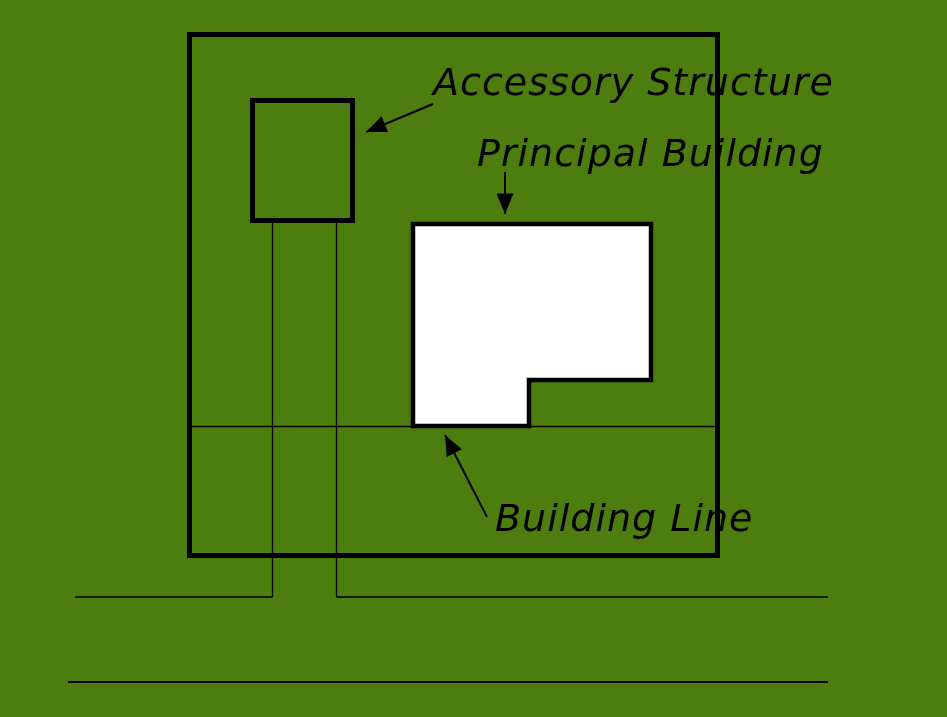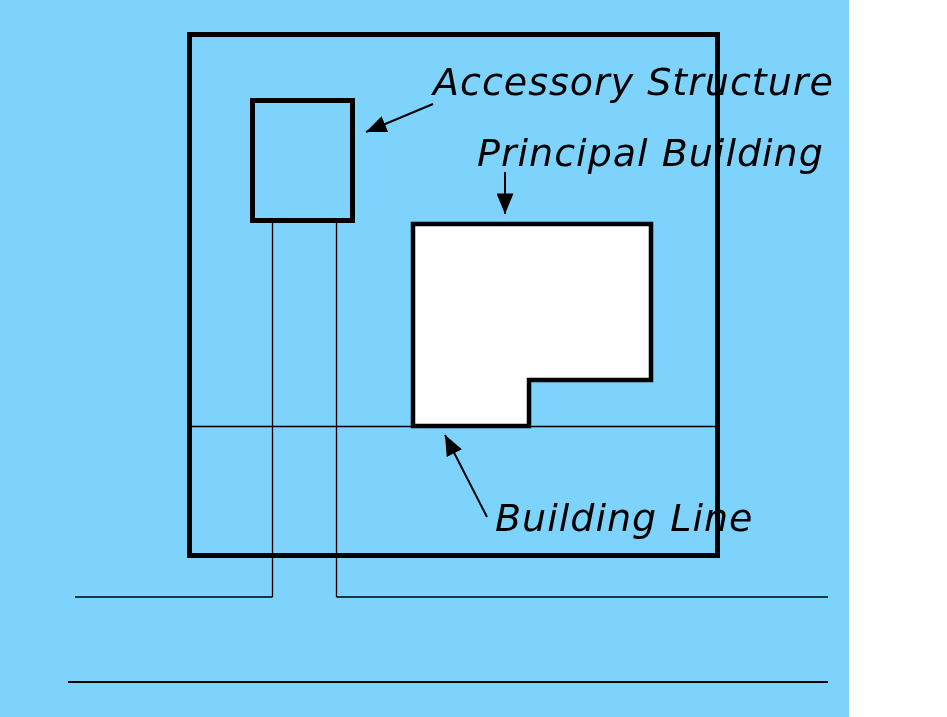--- a/index.html
+++ b/index.html
@@ -2,23 +2,23 @@
 <html><head>
 <meta charset="utf-8">
 <style>
   html, body {
     margin: 0;
     padding: 0;
     background: #ffffff;
   }
   .stage {
     position: relative;
-    width: 849px;
+    width: 947px;
     height: 717px;
-    background: #7dd3fc;
+    background: #4d7c0f;
     overflow: hidden;
     text-align: right;
   }
   svg {
     display: block;
   }
   .hand-label {
     font-family: cursive, "DejaVu Sans", sans-serif;
     font-style: italic;
     font-size: 38px;

